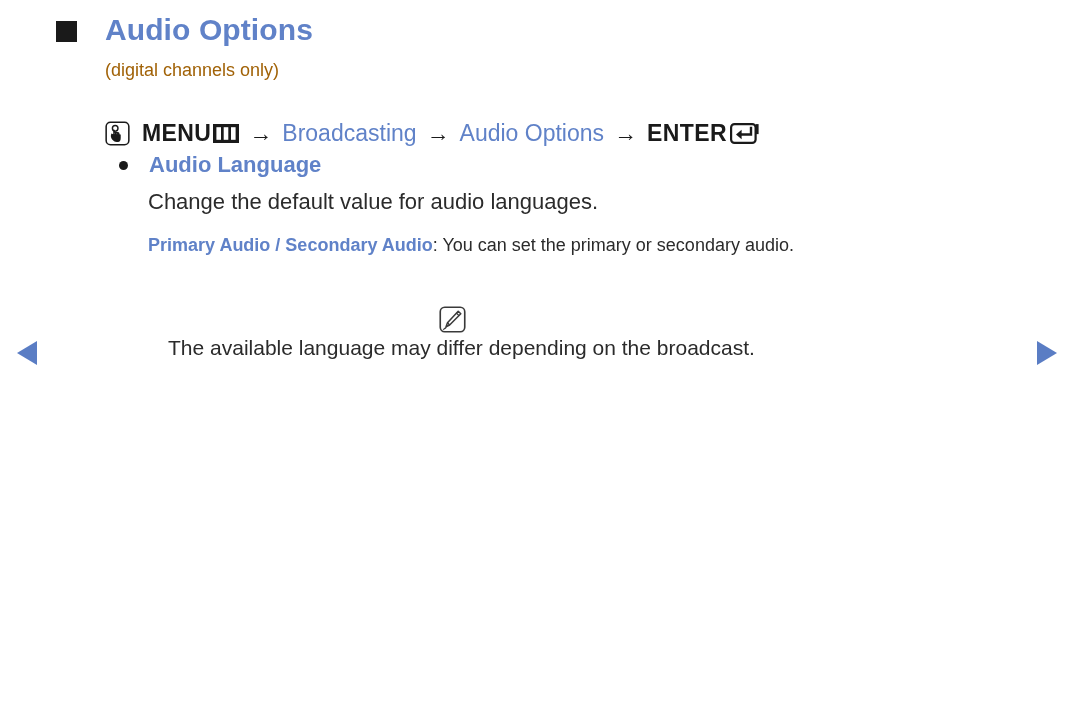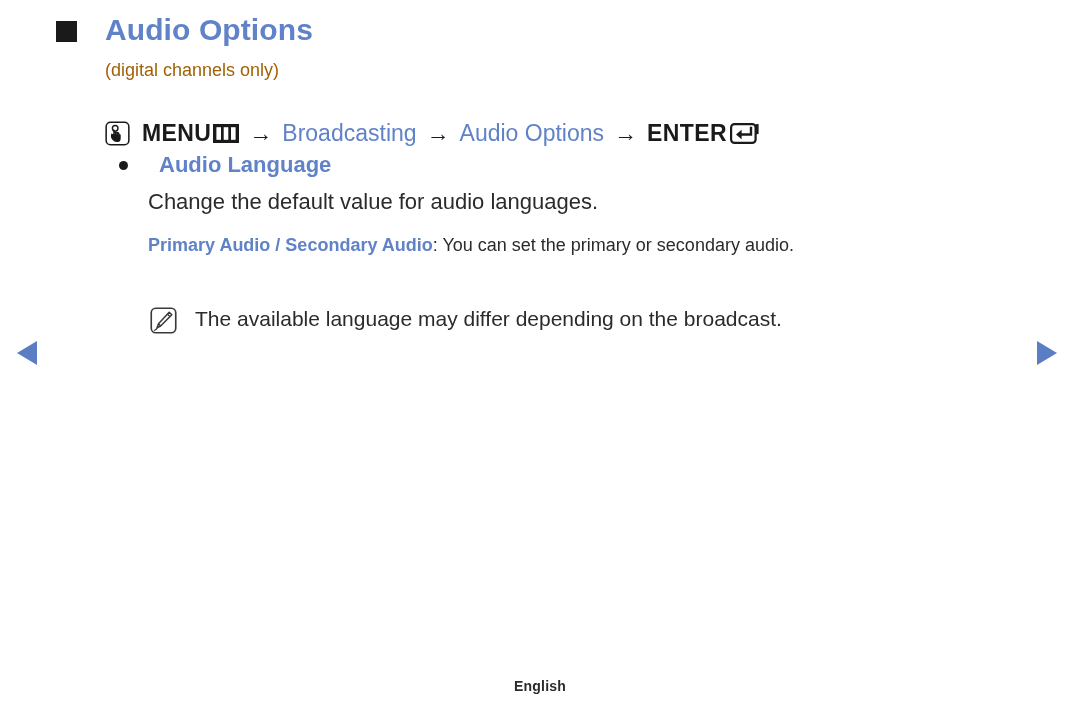--- a/index.html
+++ b/index.html
@@ -121,21 +121,21 @@
   }
   .dot-bullet {
     width: 9px;
     height: 9px;
     border-radius: 50%;
     background: #1a1a1a;
     margin-top: 11px;
     flex: none;
   }
   .bullet-label {
-    margin-left: 31px;
+    margin-left: 21px;
     font-size: 22px;
     font-weight: bold;
     line-height: 29px;
     color: #6082c8;
     white-space: nowrap;
   }
 
   .body-line {
     position: absolute;
     left: 148px;
@@ -159,20 +159,21 @@
     font-weight: bold;
   }
 
   
   .note-row {
     position: absolute;
     left: 150px;
     top: 304px;
     display: flex;
     align-items: center;
+    flex-direction: column;
   }
   .icon-note {
     width: 27px;
     height: 27px;
     flex: none;
     margin-top: 2px;
     display: block;
   }
   .note-text {
     margin-left: 18px;
@@ -293,15 +294,14 @@
     <div class="note-text">The available language may differ depending on the broadcast.</div>
   </div>
 
   <div class="nav-arrow prev" title="Previous">
     <div class="tri left"></div>
   </div>
   <div class="nav-arrow next" title="Next">
     <div class="tri right"></div>
   </div>
 
-  <div class="footer">English</div>
 
 </div>
 
 </body></html>

